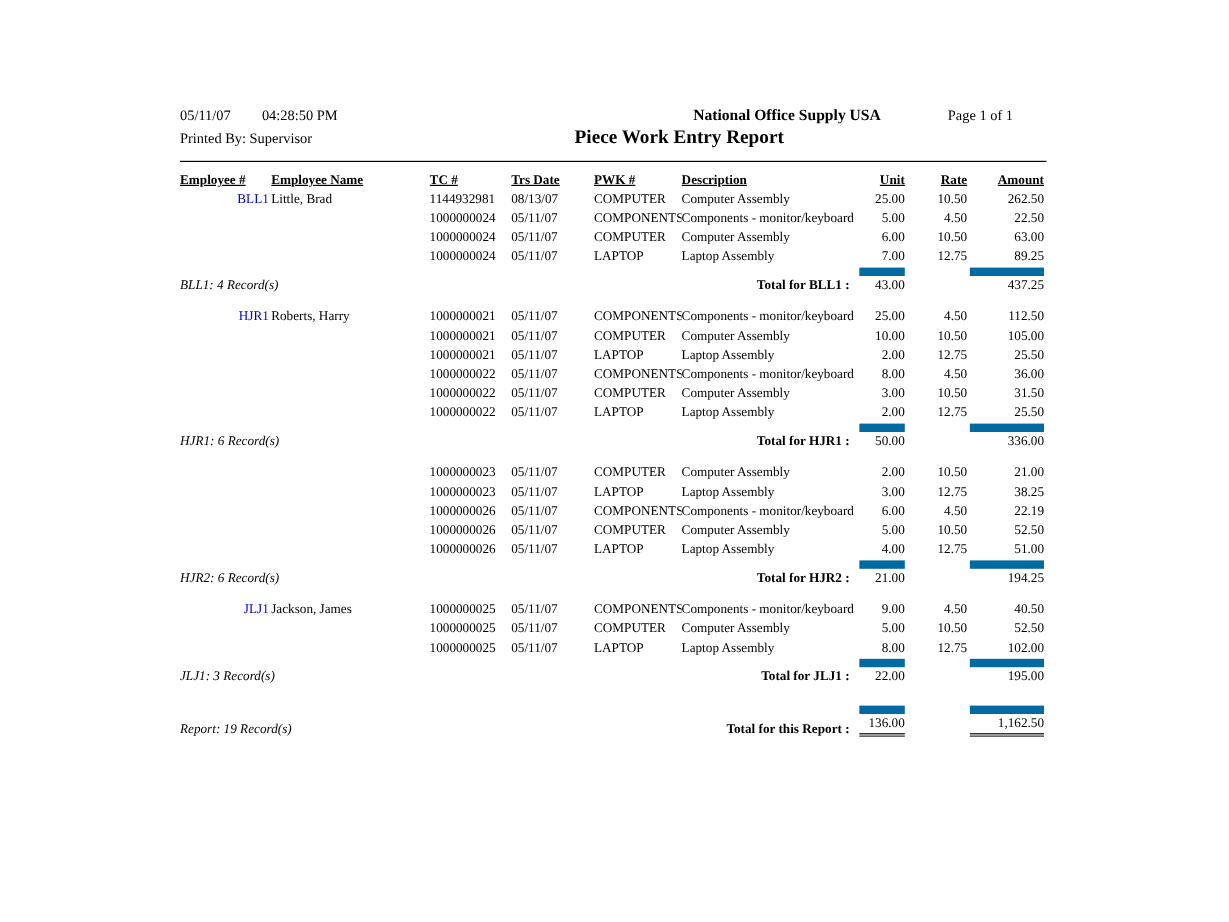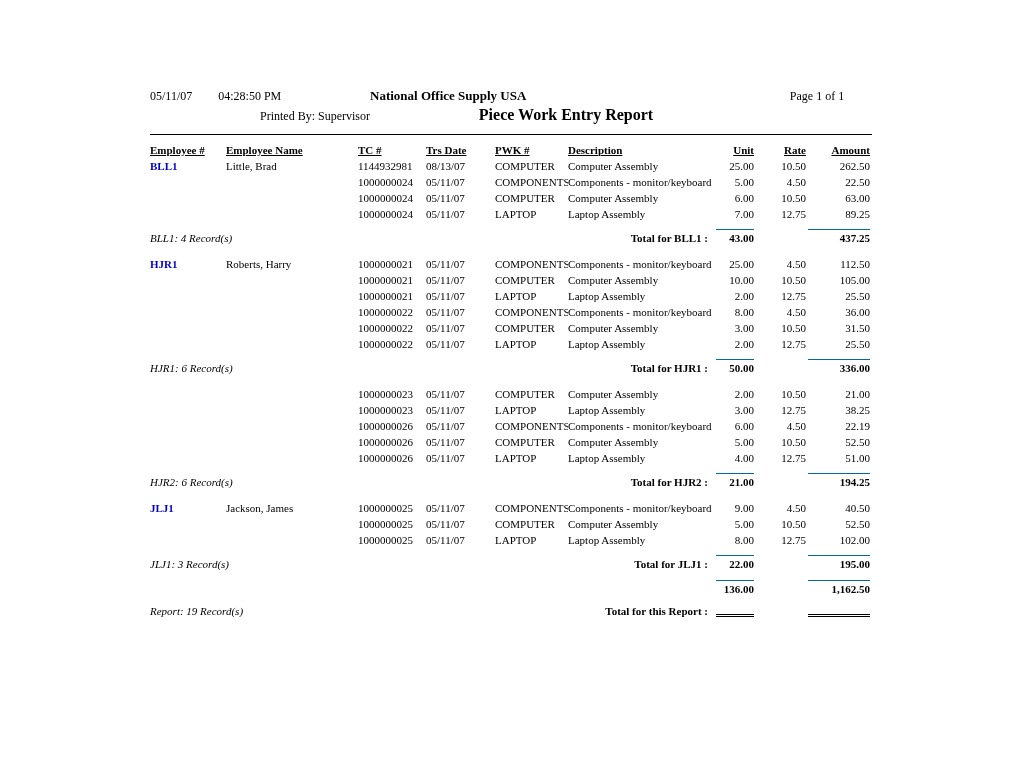--- a/index.html
+++ b/index.html
@@ -1,41 +1,41 @@
 <!DOCTYPE html>
 <html><head>
 <meta charset="utf-8">
 <style>
   html,body{margin:0;padding:0;background:#ffffff;}
   body{width:1024px;height:768px;position:relative;font-family:"Liberation Serif",serif;color:#000;}
   .report{position:absolute;left:150px;top:88px;width:722px;}
-  .hdr-line1{display:flex;align-items:baseline;font-size:12px;}
+  .hdr-line1{display:flex;align-items:baseline;font-size:12px;gap:28px;}
   .hdr-left{width:220px;white-space:nowrap;}
   .hdr-time{margin-left:26px;}
-  .hdr-center{flex:1;text-align:left;font-weight:bold;font-size:13px;}
+  .hdr-center{flex:1;text-align:right;font-weight:bold;font-size:13px;}
   .hdr-right{width:110px;text-align:center;font-size:12px;}
   .hdr-line2{display:flex;align-items:baseline;margin-top:2px;}
-  .printed-by{width:220px;font-size:12px;white-space:nowrap;text-align:right;}
+  .printed-by{width:220px;font-size:12px;white-space:nowrap;}
   .report-title{flex:1;text-align:center;font-weight:bold;font-size:16px;}
   .hdr-right-spacer{width:110px;}
   .header-block{border-bottom:1px solid #000;padding-bottom:10px;}
   table{border-collapse:collapse;table-layout:fixed;width:722px;margin-top:3px;}
   td,th{padding:0 2px 0 0;font-size:11px;vertical-align:bottom;overflow:hidden;white-space:nowrap;}
   th{text-align:left;font-weight:bold;height:18px;}
   th.num{text-align:right;}
   th span{text-decoration:underline;}
   tbody td{height:16px;}
   td.num{text-align:right;}
-  .emp-id{color:#0000cc;font-weight:bold;}
+  .emp-id{color:#0000cc;font-weight:normal;text-align:right;}
   .records-label{font-style:italic;}
   .total-label{text-align:right;font-weight:bold;padding-right:8px;}
   tr.group-footer td{height:24px;}
   .total-cell{vertical-align:bottom;}
-  .tot-box{border-top:1px solid #0369a1;font-weight:bold;padding-top:2px;}
-  .tot-box.dbl{border-bottom:3px double #000;padding-bottom:19px;}
+  .tot-box{border-top:7px solid #0369a1;font-weight:normal;padding-top:2px;}
+  .tot-box.dbl{border-bottom:3px double #000;padding-bottom:2px;}
   tr.spacer td{height:10px;}
   tr.report-footer td{height:34px;}
 </style>
 </head>
 <body>
 
 <div class="report">
   <div class="header-block">
     <div class="hdr-line1">
       <div class="hdr-left">

